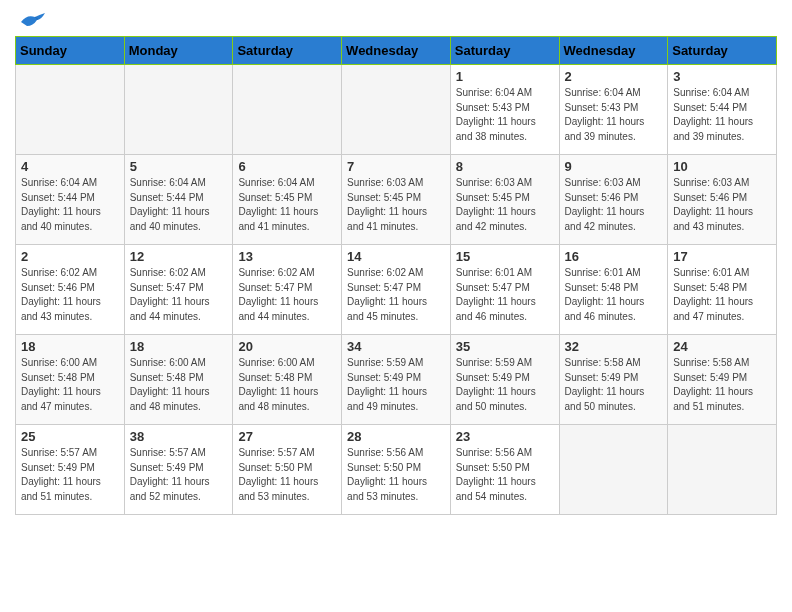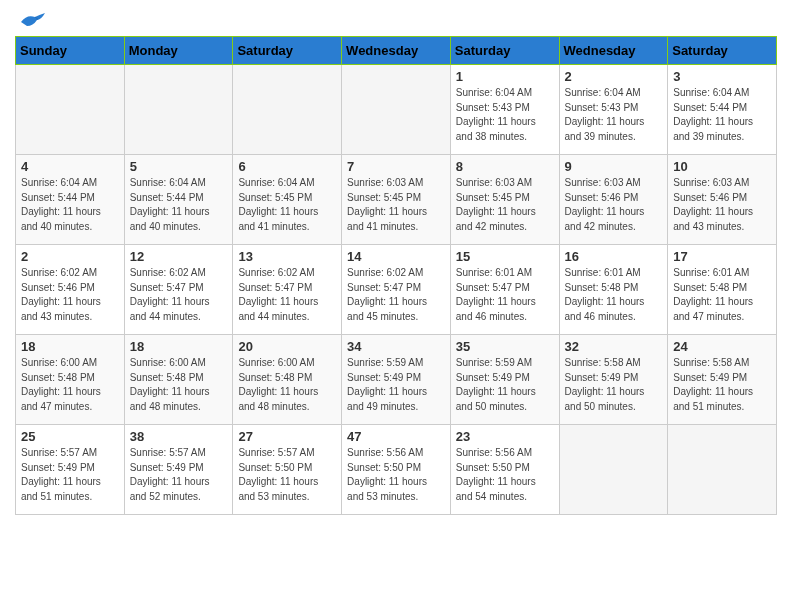--- a/index.html
+++ b/index.html
@@ -320,21 +320,21 @@
 and 52 minutes.</div>
         </td>
         <td>
           <div class="day-number">27</div>
           <div class="day-info" style="white-space: pre-line;">Sunrise: 5:57 AM
 Sunset: 5:50 PM
 Daylight: 11 hours
 and 53 minutes.</div>
         </td>
         <td>
-          <div class="day-number">47</div>
+          <div class="day-number">28</div>
           <div class="day-info" style="white-space: pre-line;">Sunrise: 5:56 AM
 Sunset: 5:50 PM
 Daylight: 11 hours
 and 53 minutes.</div>
         </td>
         <td>
           <div class="day-number">23</div>
           <div class="day-info" style="white-space: pre-line;">Sunrise: 5:56 AM
 Sunset: 5:50 PM
 Daylight: 11 hours

